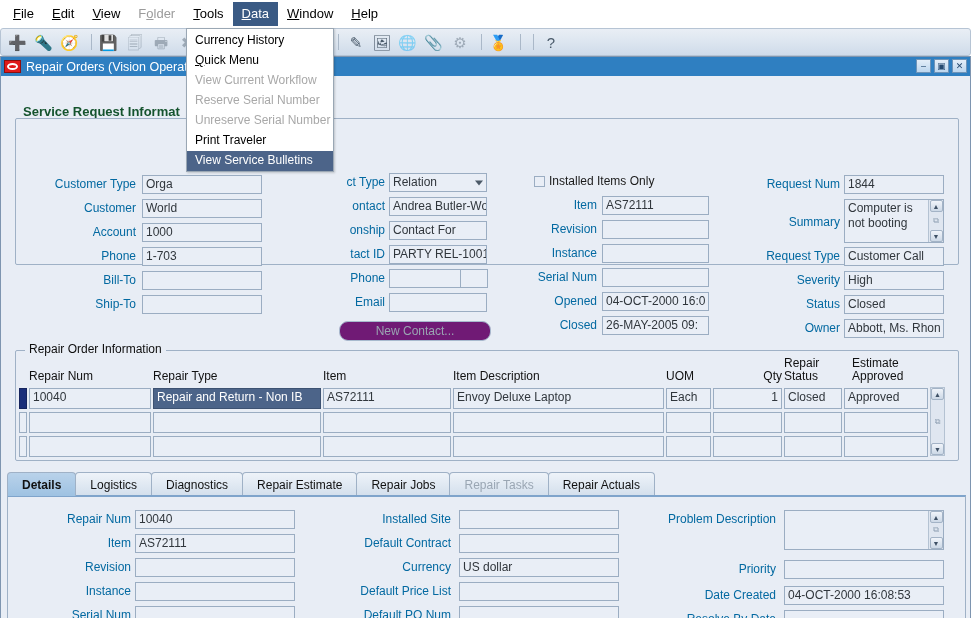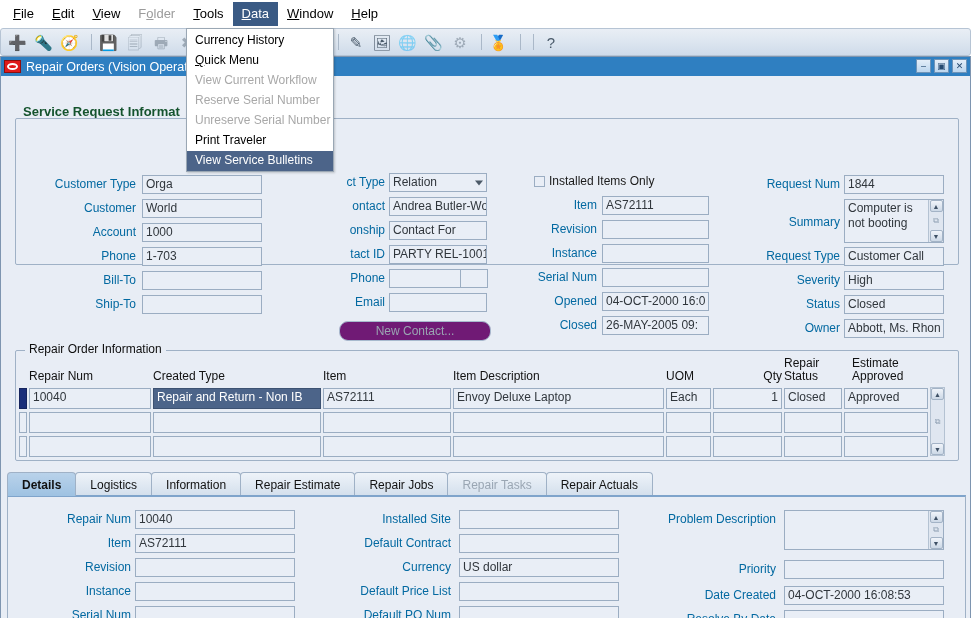--- a/index.html
+++ b/index.html
@@ -407,21 +407,21 @@
       <span class="cbx" style="left:533px; top:100px;"></span>
       <span class="cbx-lbl" style="left:548px; top:98px;">Installed Items Only</span>
 
       <div class="btn" style="left:338px; top:245px; width:152px; height:20px;">New Contact...</div>
 
       <div class="group" style="left:14px; top:274px; width:944px; height:111px;">
         <span class="group-title">Repair Order Information</span>
       </div>
       <div id="grid-headers">
           <div class="gridhdr" style="left: 28px; top: 294px; width: 122px;">Repair Num</div>
-          <div class="gridhdr" style="left: 152px; top: 294px; width: 168px;">Created Type</div>
+          <div class="gridhdr" style="left: 152px; top: 294px; width: 168px;">Repair Type</div>
           <div class="gridhdr" style="left: 322px; top: 294px; width: 128px;">Item</div>
           <div class="gridhdr" style="left: 452px; top: 294px; width: 211px;">Item Description</div>
           <div class="gridhdr" style="left: 665px; top: 294px; width: 45px;">UOM</div>
           <div class="gridhdr" style="left: 712px; top: 294px; width: 69px; text-align: right;">Qty</div>
           <div class="gridhdr" style="left: 783px; top: 281px; width: 58px;">Repair
 Status</div>
           <div class="gridhdr" style="left: 843px; top: 281px; width: 84px; margin-left: 8px;">Estimate
 Approved</div>
         </div>
       <div id="grid-rows">
@@ -455,21 +455,21 @@
         </div>
       <div class="gridsb" style="left:929px; top:311px; width:15px; height:69px;">
         <span class="sb-btn">▲</span>
         <span class="sb-grip">⧉</span>
         <span class="sb-btn">▼</span>
       </div>
 
       <div class="tabstrip" id="tabstrip">
           <div class="tab active">Details</div>
           <div class="tab">Logistics</div>
-          <div class="tab">Information</div>
+          <div class="tab">Diagnostics</div>
           <div class="tab">Repair Estimate</div>
           <div class="tab">Repair Jobs</div>
           <div class="tab disabled">Repair Tasks</div>
           <div class="tab">Repair Actuals</div>
         </div>
       <div class="tabpanel"></div>
 
       <div id="det-col1">
           <div class="lbl" style="left: 20px; top: 436px; width: 110px;">Repair Num</div>
           <div class="fld" style="left: 134px; top: 434px; width: 160px; height: 19px;">10040</div>

